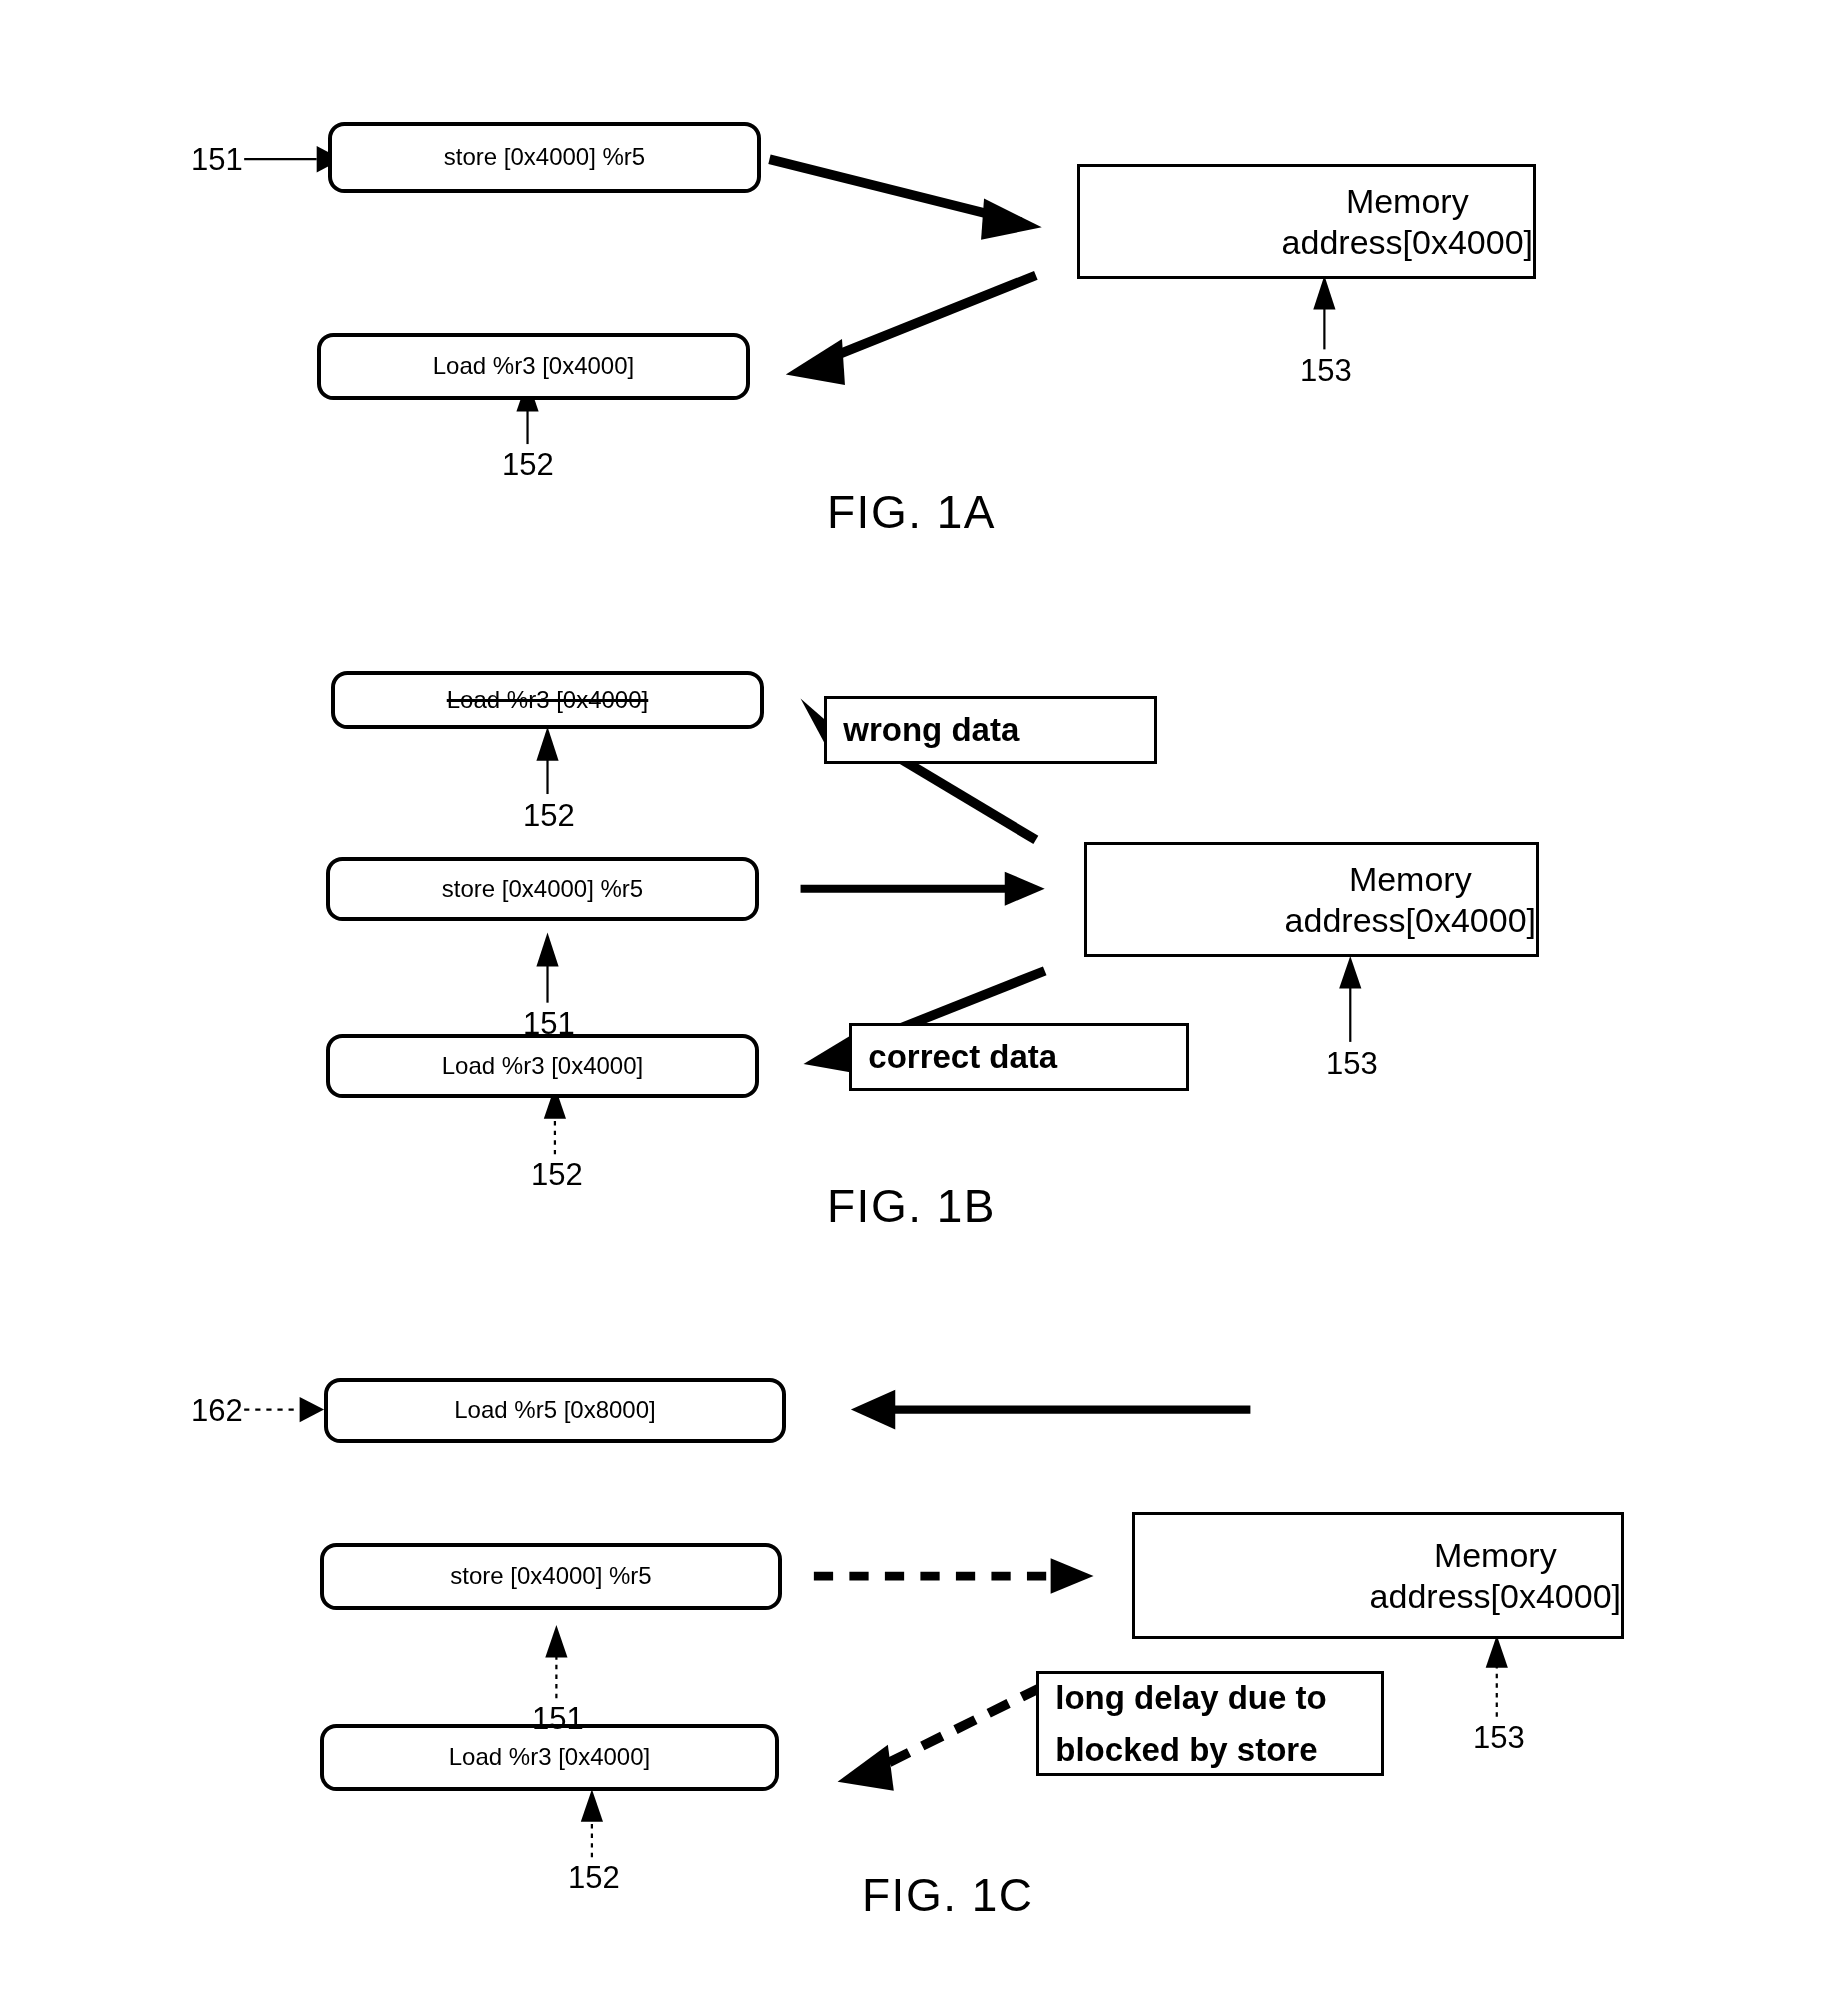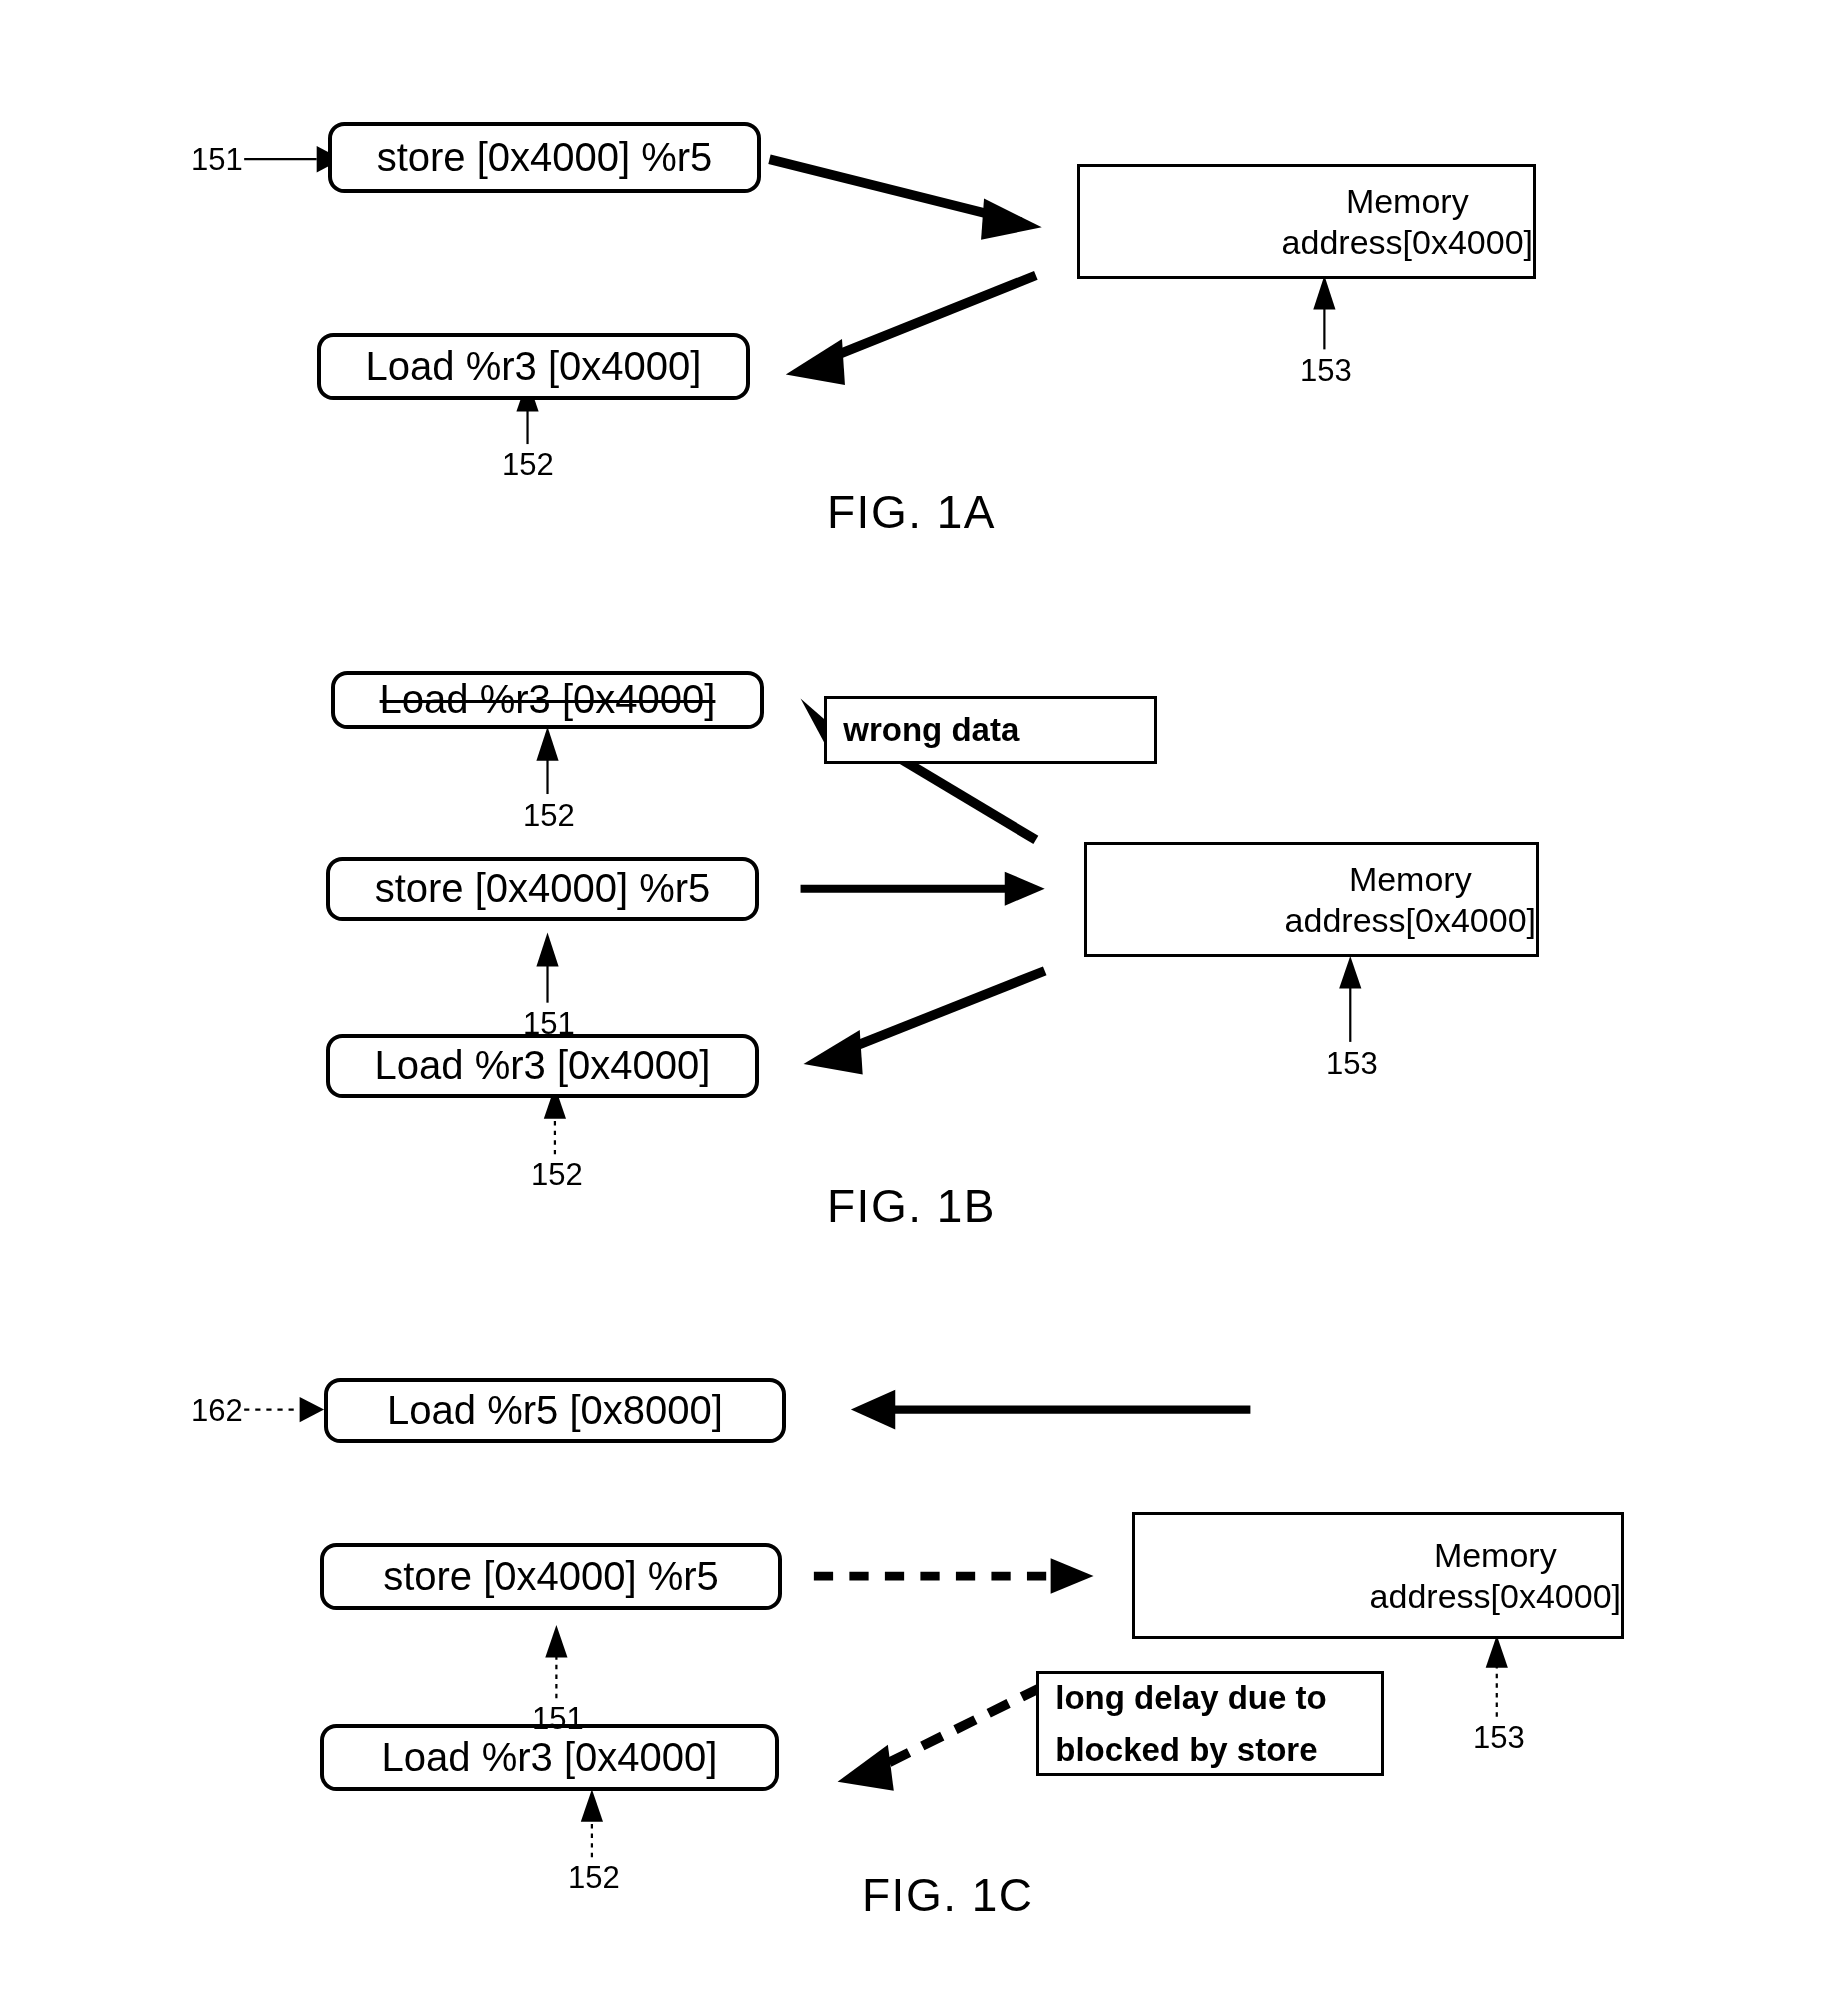--- a/index.html
+++ b/index.html
@@ -35,21 +35,21 @@
     align-items: center;
     justify-content: center;
     background: #ffffff;
     text-align: center;
     line-height: 1.18;
   }
   
   .instr {
     border: 4.4px solid #000000;
     border-radius: 16.3px;
-    font-size: 40px;
+    font-size: 24px;
     font-weight: 400;
     padding: 0 7.4px;
   }
   
   .rect {
     border: 3.7px solid #000000;
     border-radius: 0;
     font-size: 34px;
     font-weight: 400;
     justify-content: flex-end;
@@ -241,20 +241,23 @@
     <span class="memtext">
       <span>Memory</span>
       <span class="l2">address[0x4000]</span>
     </span>
   </div>
 
   <div class="node callout" style="left:824px; top:696px; width:333px; height:68px;">
     <span>wrong data</span>
   </div>
 
+  <div class="node callout" style="left:849px; top:1023px; width:340px; height:68px;">
+    <span>correct data</span>
+  </div>
 
   <div class="refnum" style="left:523px; top:798px;">152</div>
   <div class="refnum" style="left:523px; top:1006px;">151</div>
   <div class="refnum" style="left:531px; top:1157px;">152</div>
   <div class="refnum" style="left:1326px; top:1046px;">153</div>
 
   <div class="figlabel" style="left:827px; top:1179px;">FIG. 1B</div>
 
   <div class="node instr" style="left:324px; top:1378px; width:462px; height:65px;">
     <span>Load %r5 [0x8000]</span>

